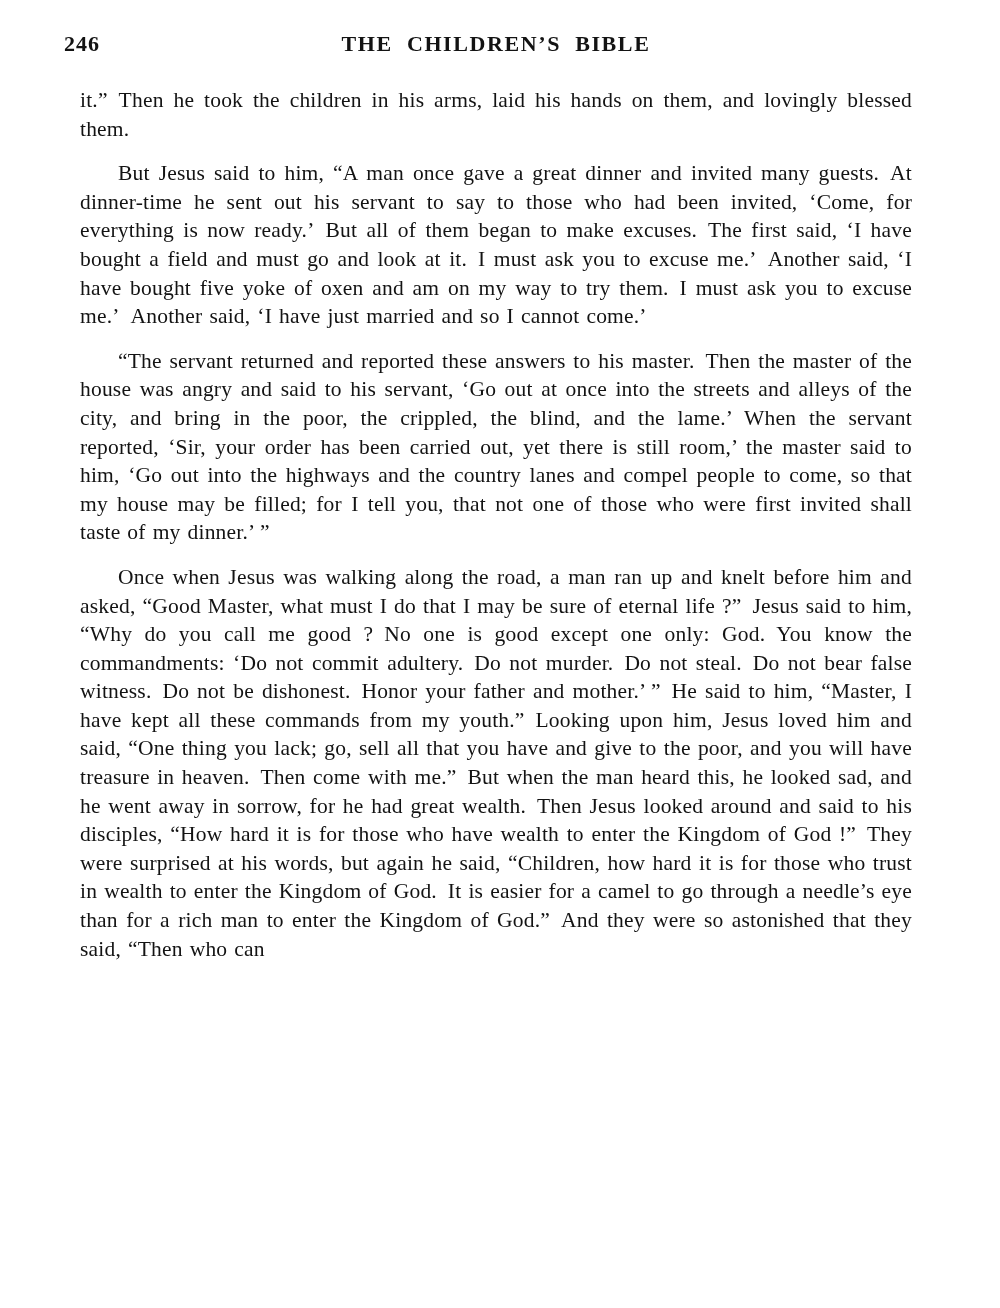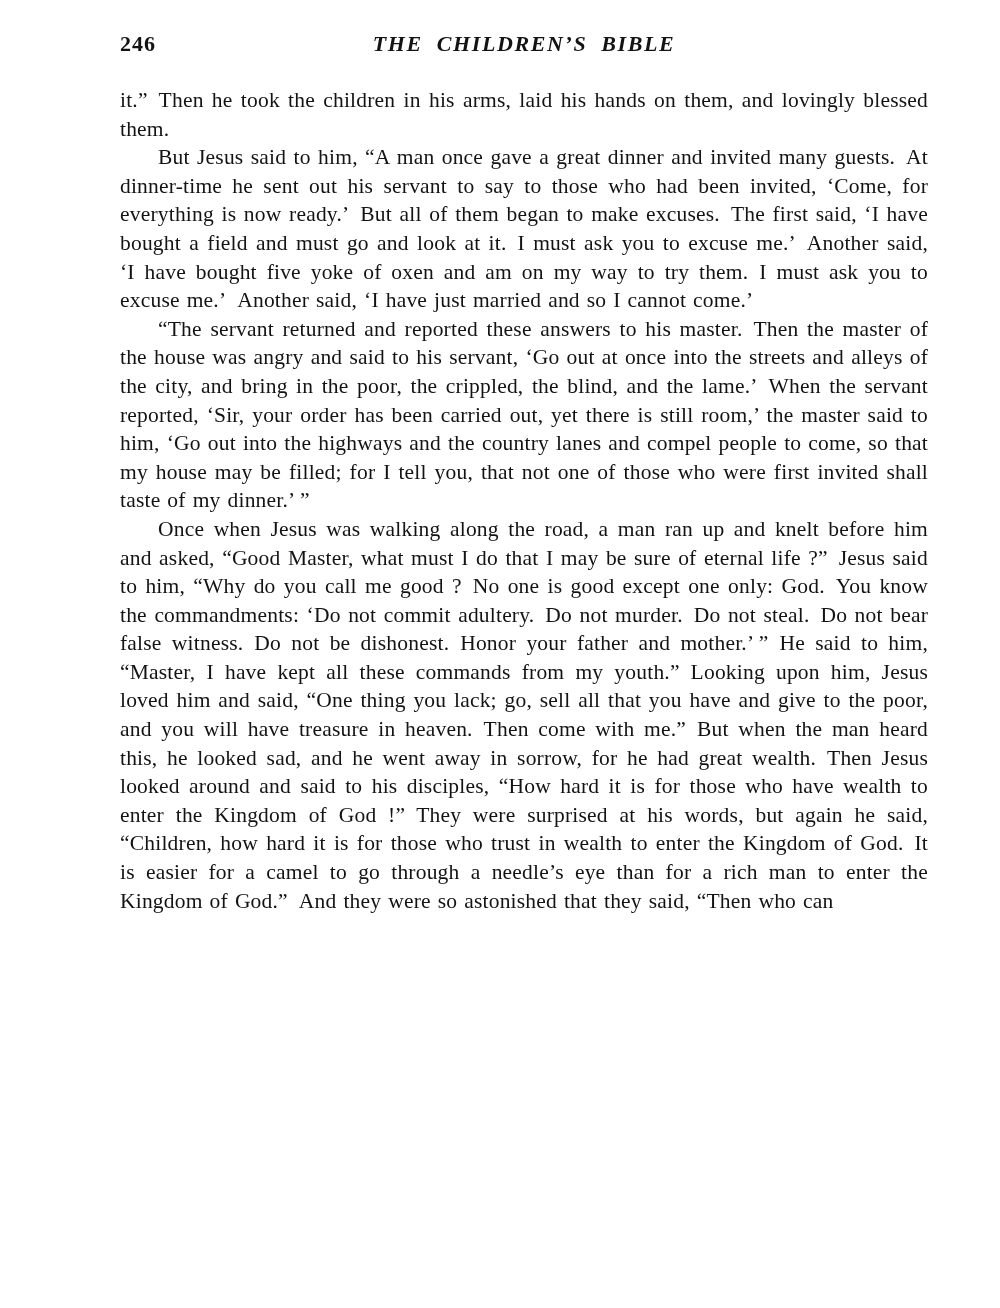--- a/index.html
+++ b/index.html
@@ -10,21 +10,21 @@
     width: 1000px;
     height: 1308px;
     background: #ffffff;
     font-family: "Liberation Serif", "DejaVu Serif", serif;
     color: #131313;
   }
   .page {
     box-sizing: border-box;
     width: 1000px;
     height: 1308px;
-    padding: 31px 72px 20px 120px;
+    padding: 31px 72px 20px 64px;
     overflow: hidden;
     background: #ffffff;
   }
   .page-header {
     position: relative;
     height: 30px;
     margin-bottom: 25px;
   }
   .page-number {
     position: absolute;
@@ -34,24 +34,23 @@
     font-weight: 700;
     letter-spacing: 1px;
   }
   .running-title {
     margin: 0;
     text-align: center;
     font-size: 22px;
     font-weight: 700;
     letter-spacing: 1.6px;
     word-spacing: 7px;
-    font-style: italic;
   }
   .page-body p {
-    margin: 0;
+    margin: 16px;
     text-align: justify;
     font-size: 21.5px;
     line-height: 28.6px;
     letter-spacing: 0.2px;
     word-spacing: 1.4px;
   }
   .page-body p.indent {
     text-indent: 38px;
   }
 </style>

